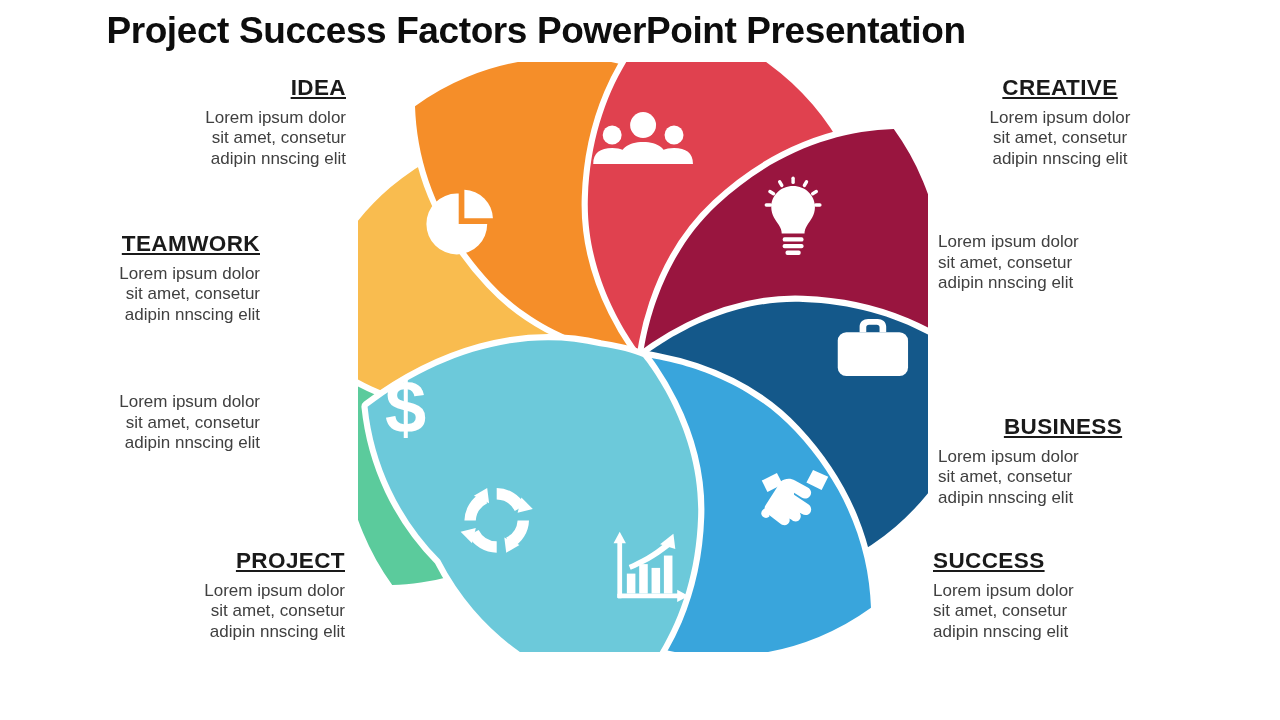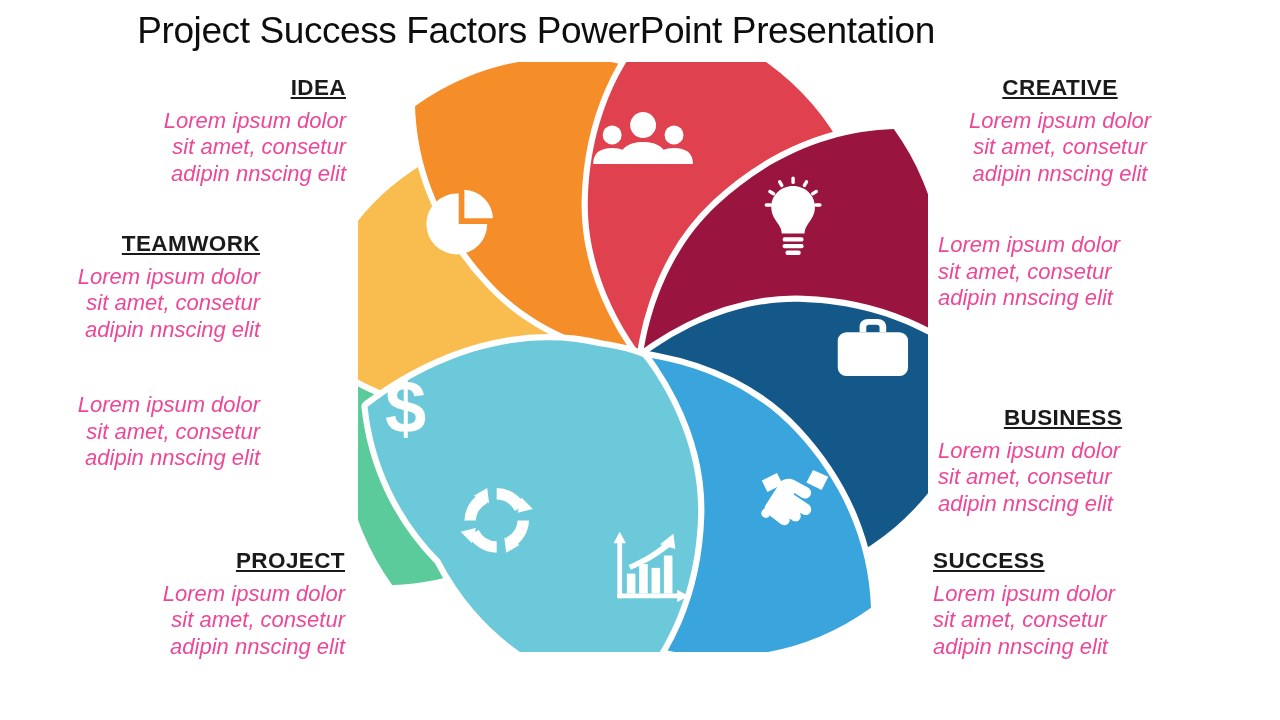--- a/index.html
+++ b/index.html
@@ -23,21 +23,21 @@
     background: #ffffff;
   }
 
   #page-title {
     position: absolute;
     top: 10px;
     left: 0;
     width: 1072px;
     text-align: center;
     font-family: "Liberation Sans", sans-serif;
-    font-weight: normal;
+    font-weight: bold;
     font-size: 37px;
     letter-spacing: -0.4px;
     color: #0d0d0d;
     white-space: nowrap;
   }
 
   
   .label-block {
     position: absolute;
     width: 250px;
@@ -47,41 +47,40 @@
     font-weight: bold;
     font-size: 22.5px;
     color: #1a1a1a;
     letter-spacing: 0.4px;
     line-height: 1.1;
     margin-bottom: 7px;
     text-decoration: underline;
   }
   .label-body {
     font-family: "Liberation Sans", sans-serif;
-    font-size: 22px;
-    color: #ec4899;
+    font-size: 17px;
+    color: #404040;
     line-height: 1.21;
-    font-style: italic;
   }
   .label-body span { display: block; }
 
   .align-right  { text-align: right; }
   .align-left   { text-align: left; }
   .align-center { text-align: center; }
 
   
   #block-idea      { left:  96px; top:  76px; }
   #block-teamwork  { left:  10px; top: 232px; }
   #block-startup   { left:  10px; top: 392px; }
   #block-project   { left:  95px; top: 549px; }
 
   
   #block-creative  { left: 935px; top:  76px; text-align: center; }
   #block-think     { left: 938px; top: 232px; }
-  #block-business  { left: 938px; top: 406px; }
+  #block-business  { left: 938px; top: 415px; }
   #block-success   { left: 933px; top: 549px; }
 
   
   #wheel-wrap {
     position: absolute;
     left: 358px;
     top: 62px;
     width: 570px;
     height: 590px;
   }

